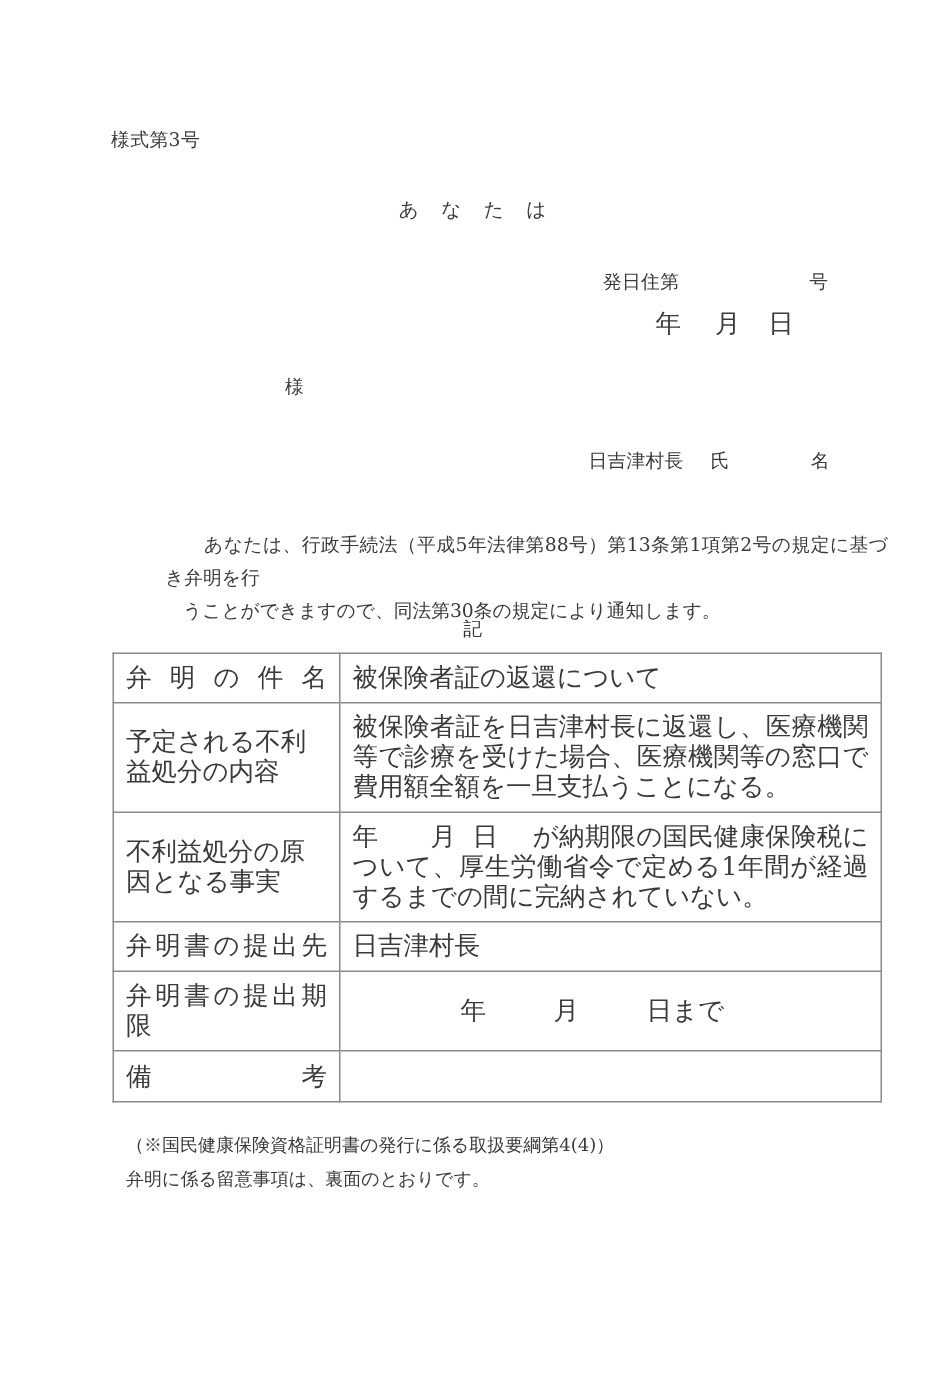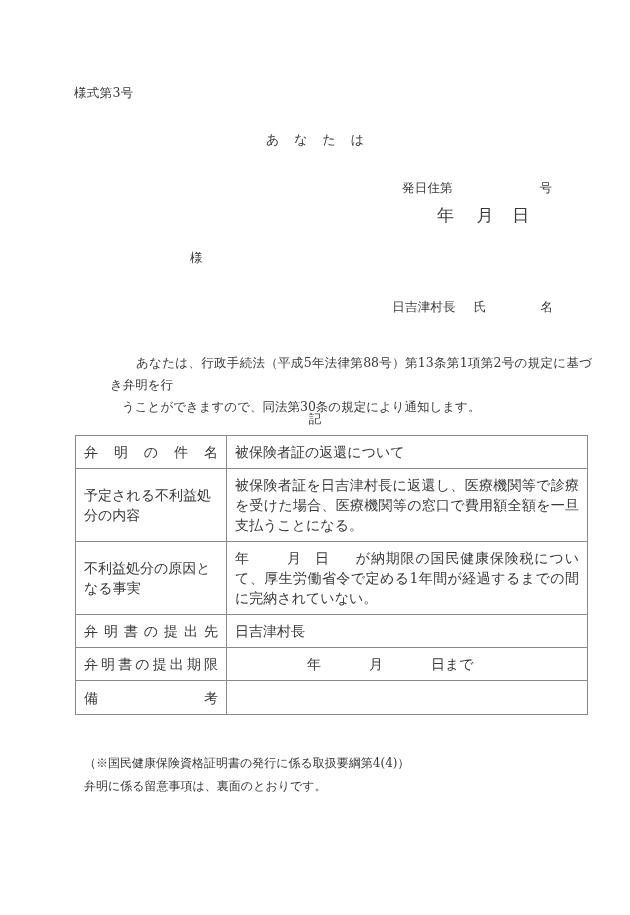--- a/index.html
+++ b/index.html
@@ -114,21 +114,21 @@
   }
 
   
   .form-table {
     position: absolute;
     left: 75px;
     top: 435px;
     width: 478px;
     border-collapse: collapse;
     table-layout: fixed;
-    font-size: 14px;
+    font-size: 17px;
   }
   .form-table td {
     border: 1px solid #8a8a8a;
     padding: 6px 8px;
     vertical-align: middle;
     line-height: 20px;
   }
   .form-table td.label {
     width: 134px;
     padding: 6px 8px;

